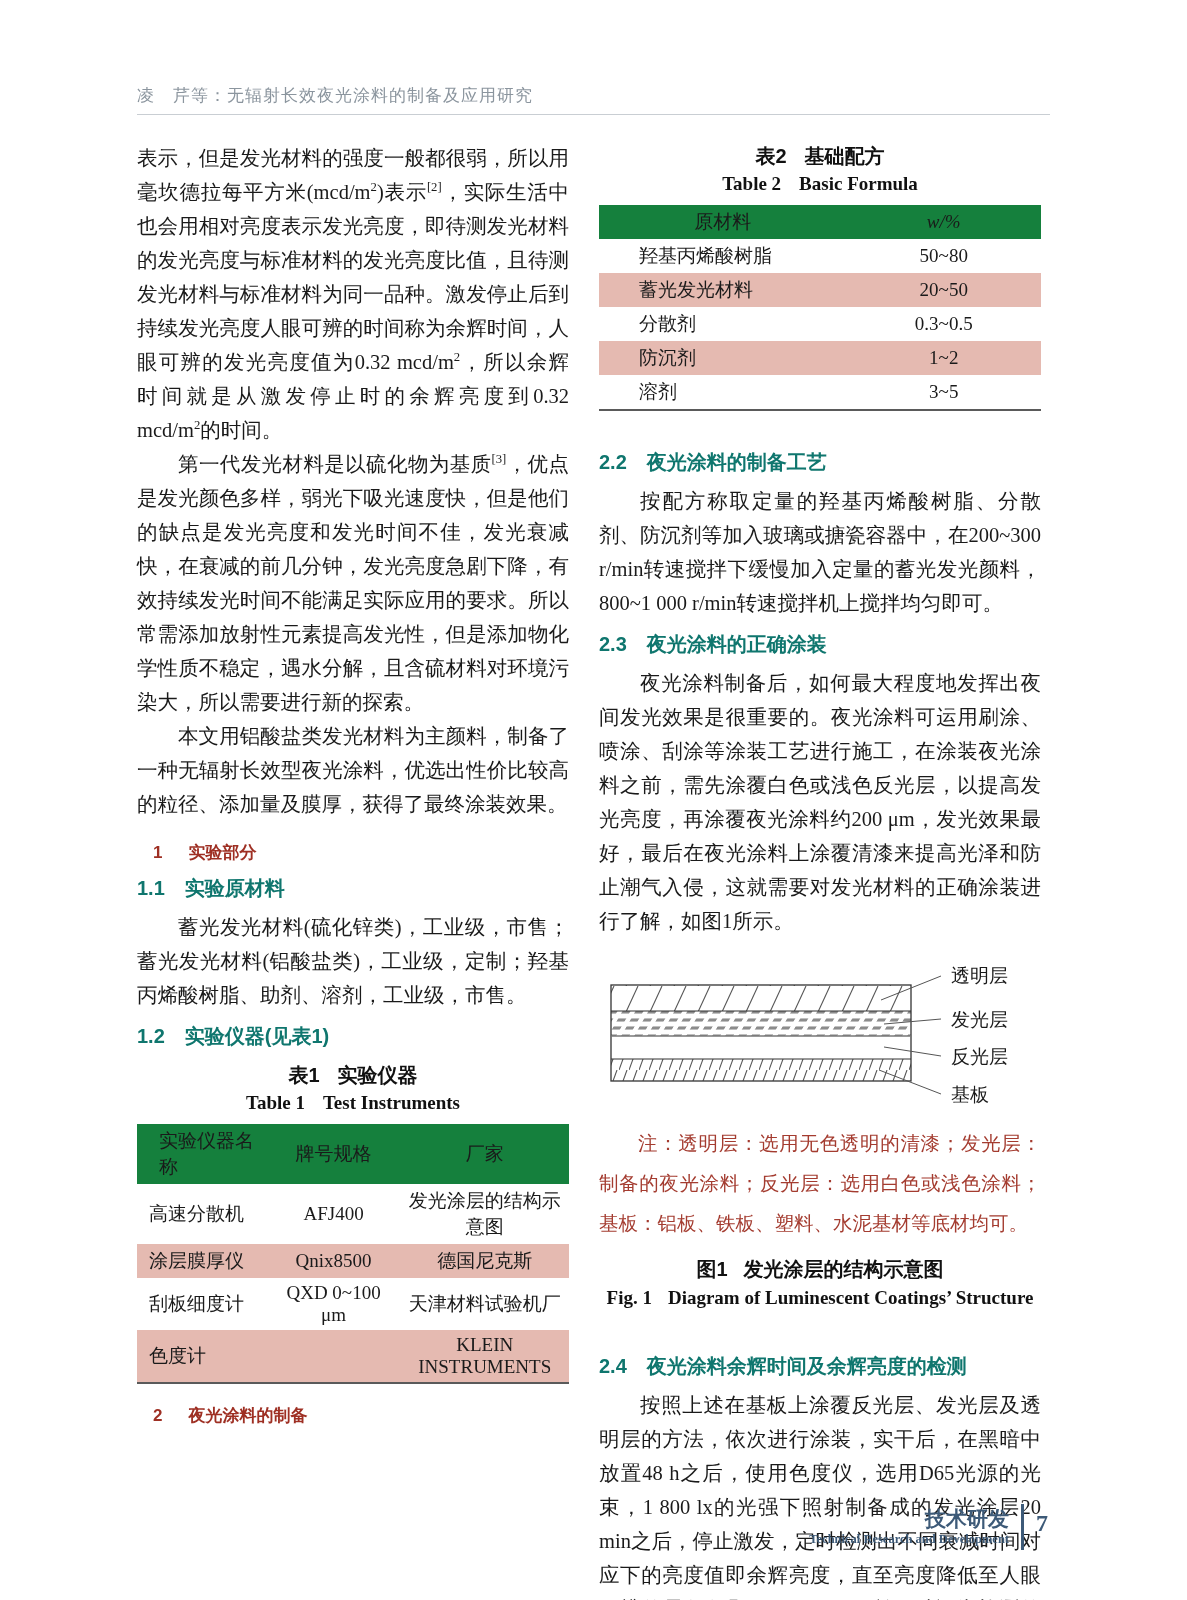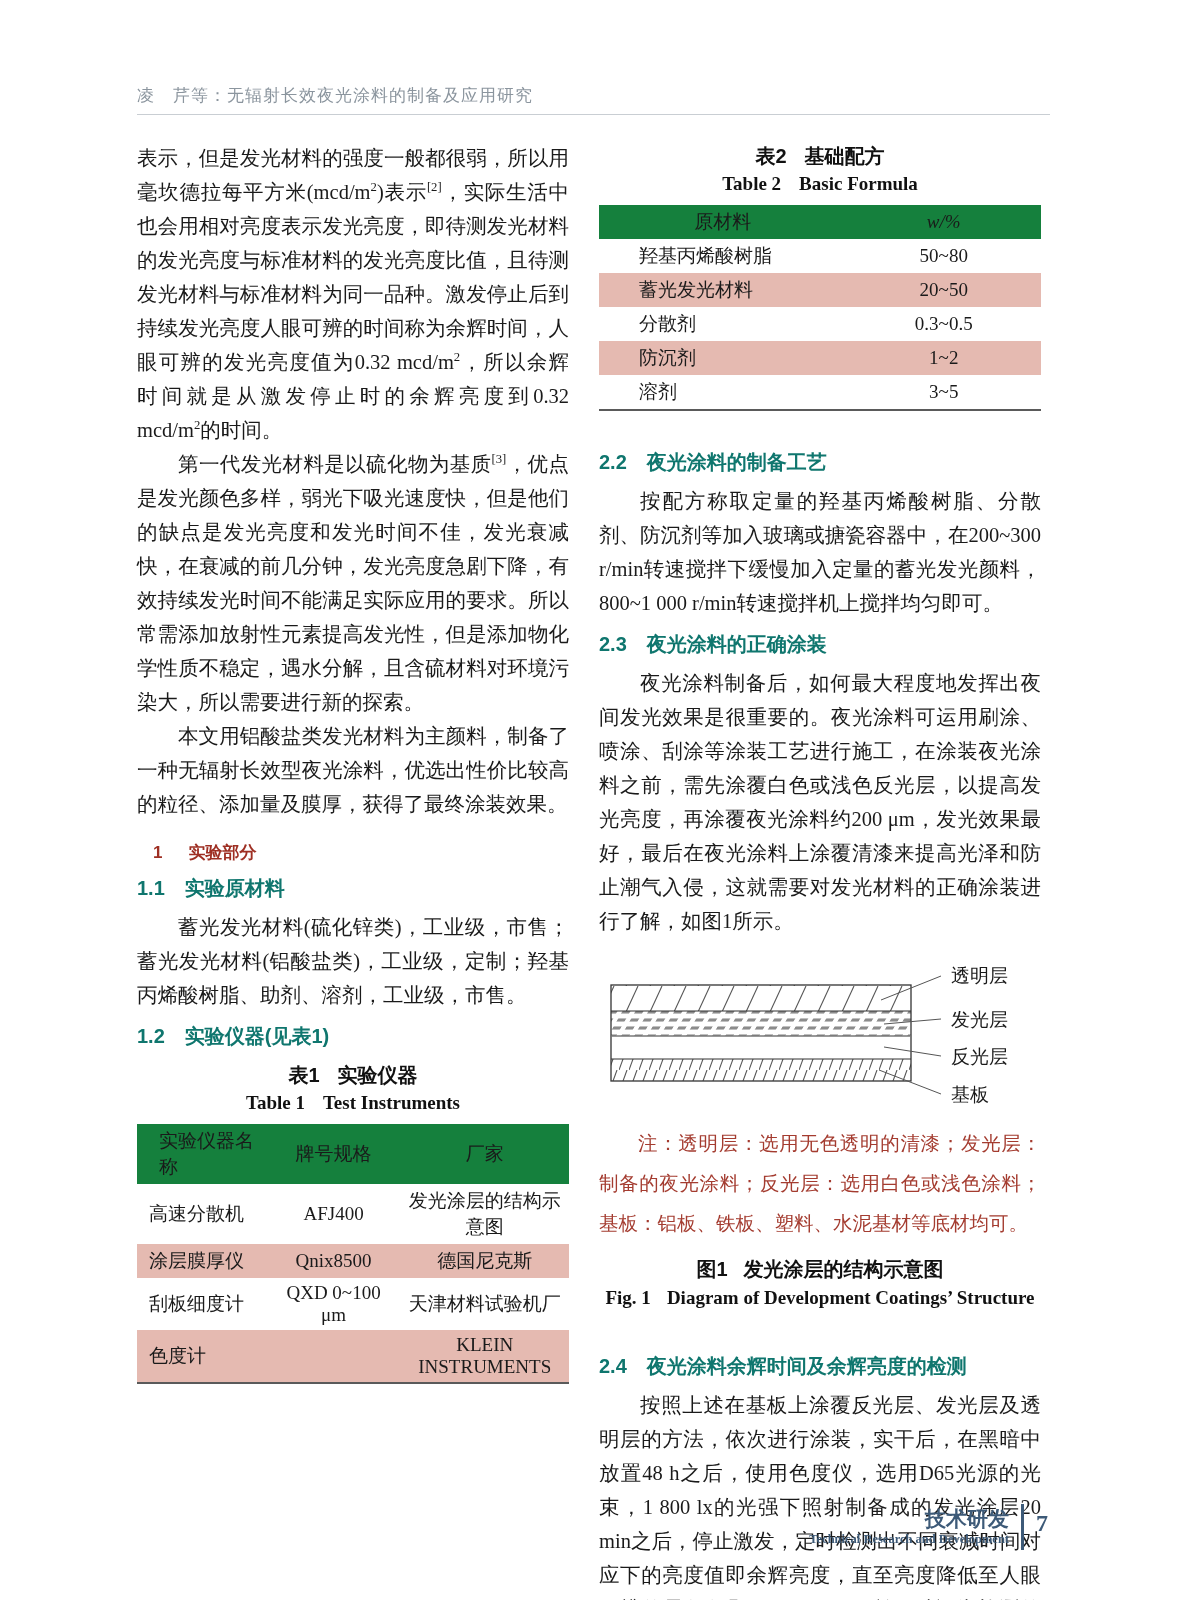--- a/index.html
+++ b/index.html
@@ -174,20 +174,21 @@
           </tr>
           <tr class="alt">
             <td class="c1">色度计</td>
             <td class="c2"></td>
             <td class="c3">KLEIN INSTRUMENTS</td>
           </tr>
         </tbody>
           </table>
       </div>
 
+      <div class="h1"><span class="h-num">2</span><span>夜光涂料的制备</span></div>
       <div class="h2"></div>
 
     </div>
 
     <div class="col right">
 
       <div class="tablewrap" style="margin-top:2px;">
         <div class="tcap cn"><span class="cap-label">表2</span><span>基础配方</span></div>
         <div class="tcap en"><span class="cap-label">Table 2</span><span>Basic Formula</span></div>
         <table class="datatable t2">
@@ -254,21 +255,21 @@
           <line x1="285" y1="87" x2="342" y2="96" stroke="#555" stroke-width="1"></line>
           <line x1="280" y1="110" x2="342" y2="134" stroke="#555" stroke-width="1"></line>
 
           <text x="352" y="22" font-size="19" fill="#1a1a1a">透明层</text>
           <text x="352" y="66" font-size="19" fill="#1a1a1a">发光层</text>
           <text x="352" y="103" font-size="19" fill="#1a1a1a">反光层</text>
           <text x="352" y="141" font-size="19" fill="#1a1a1a">基板</text>
         </svg>
         <p class="fig-note">注：透明层：选用无色透明的清漆；发光层：制备的夜光涂料；反光层：选用白色或浅色涂料；基板：铝板、铁板、塑料、水泥基材等底材均可。</p>
         <div class="fig-caption-cn"><span class="cap-label">图1</span><span>发光涂层的结构示意图</span></div>
-        <div class="fig-caption-en"><span class="cap-label">Fig. 1</span><span>Diagram of Development Coatings’ Structure</span></div>
+        <div class="fig-caption-en"><span class="cap-label">Fig. 1</span><span>Diagram of Luminescent Coatings’ Structure</span></div>
       </div>
 
       <div class="h2" style="margin-top:44px;"><span class="h-num">2.4</span><span>夜光涂料余辉时间及余辉亮度的检测</span></div>
       <p class="body">按照上述在基板上涂覆反光层、发光层及透明层的方法，依次进行涂装，实干后，在黑暗中放置48 h之后，使用色度仪，选用D65光源的光束，1 800 lx的光强下照射制备成的发光涂层20 min之后，停止激发，定时检测出不同衰减时间对应下的亮度值即余辉亮度，直至亮度降低至人眼可辨的最低值即(0.32 mcd/m<sup>2</sup>)所用时间为检测的余辉时间。</p>
 
     </div>
   </div>
 
   <div class="page-footer">
     <div class="pf-text">

